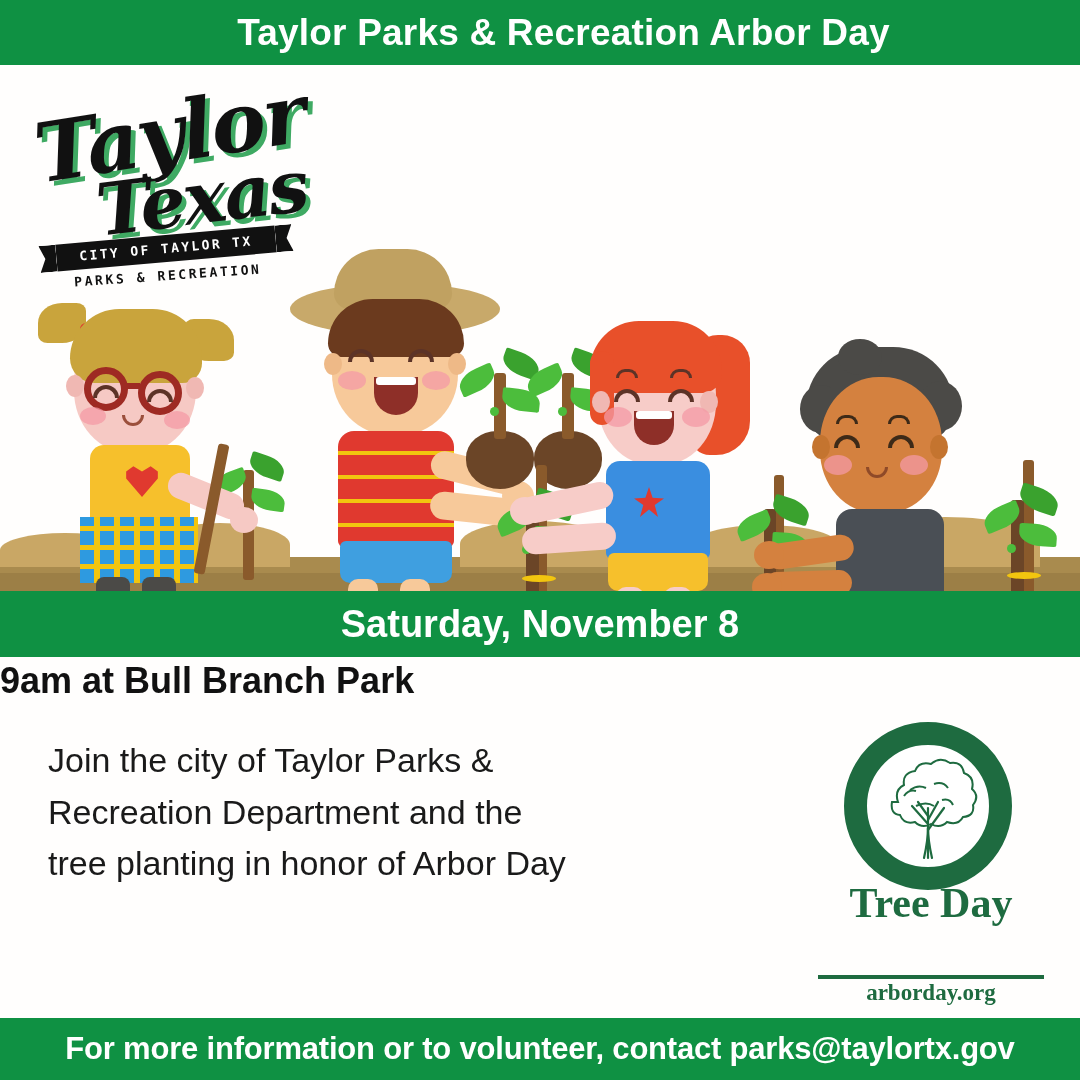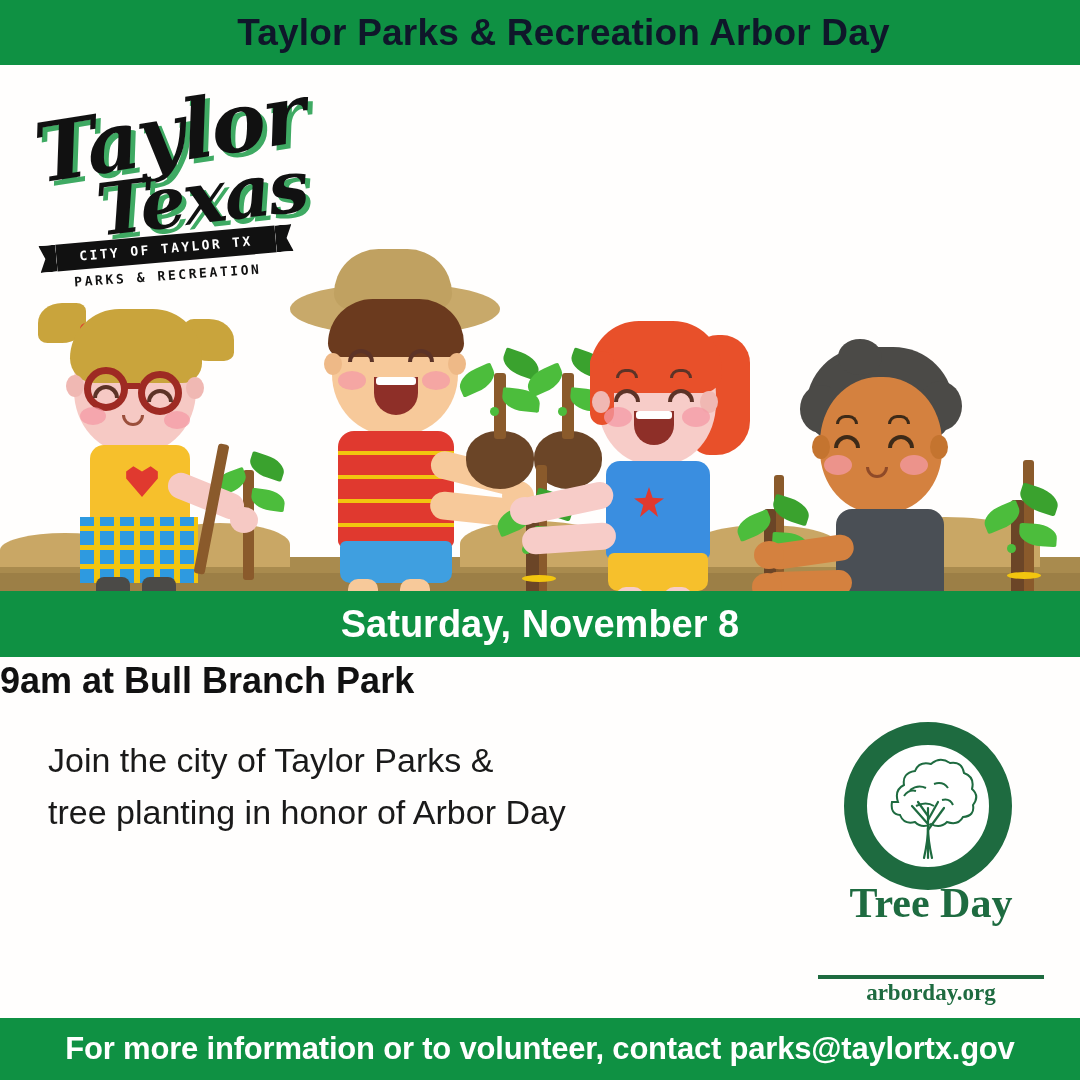--- a/index.html
+++ b/index.html
@@ -2,21 +2,21 @@
 <html><head>
 <meta charset="utf-8">
 <style>
   html,body{margin:0;padding:0;background:#fff;}
   body{width:1080px;height:1080px;overflow:hidden;font-family:"Liberation Sans",sans-serif;}
   #poster{position:relative;width:1080px;height:1080px;background:#fffefd;overflow:hidden;}
 
   
   .bar-top{position:absolute;left:0;top:0;width:1080px;height:65px;background:#0f9143;
            display:flex;align-items:center;justify-content:center;}
-  .bar-top .txt{color:#0f172a;font-size:37px;font-weight:bold;letter-spacing:.2px;margin-left:47px;}
+  .bar-top .txt{color:#ffffff;font-size:37px;font-weight:bold;letter-spacing:.2px;margin-left:47px;}
 
   .bar-date{position:absolute;left:0;top:591px;width:1080px;height:66px;background:#0f9143;
             display:flex;align-items:center;justify-content:center;}
   .bar-date .txt{color:#ffffff;font-size:38px;font-weight:bold;}
 
   .bar-foot{position:absolute;left:0;top:1018px;width:1080px;height:62px;background:#0f9143;
             display:flex;align-items:center;justify-content:center;}
   .bar-foot .txt{color:#ffffff;font-size:31px;font-weight:bold;letter-spacing:-.2px;}
 
   
@@ -295,20 +295,21 @@
   </div>
 
   <div class="bar-date">
     <div class="txt">Saturday, November 8</div>
   </div>
 
   <div class="subhead">9am at Bull Branch Park</div>
 
   <div class="body-copy">
     <div>Join the city of Taylor Parks &amp;</div>
+    <div>Recreation Department and the</div>
     <div>tree planting in honor of Arbor Day</div>
   </div>
 
   <div class="adf">
     <div class="ring">
       <svg width="120" height="120" viewBox="0 0 120 120" style="position:absolute;left:1px;top:1px;">
         <g fill="none" stroke="#1e6b40" stroke-width="2.2" stroke-linecap="round">
           <path d="M60 112 L60 62"></path>
           <path d="M60 78 L44 60"></path>
           <path d="M60 84 L76 62"></path>

